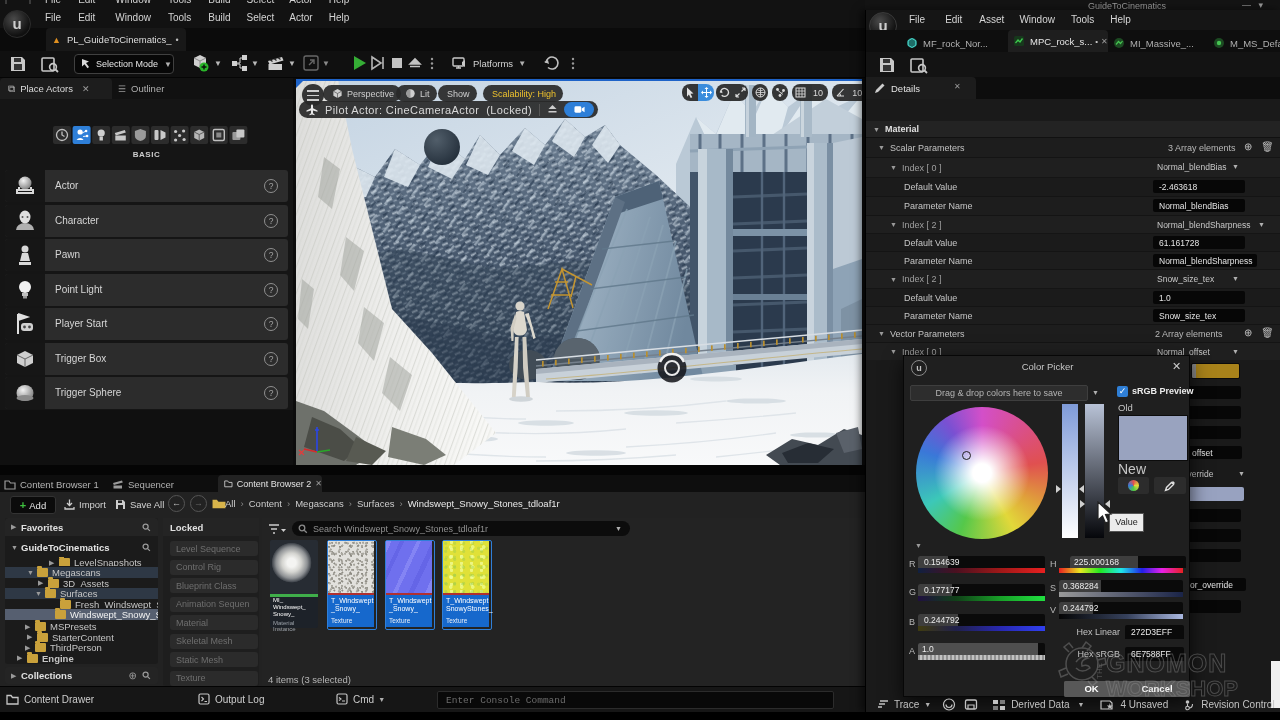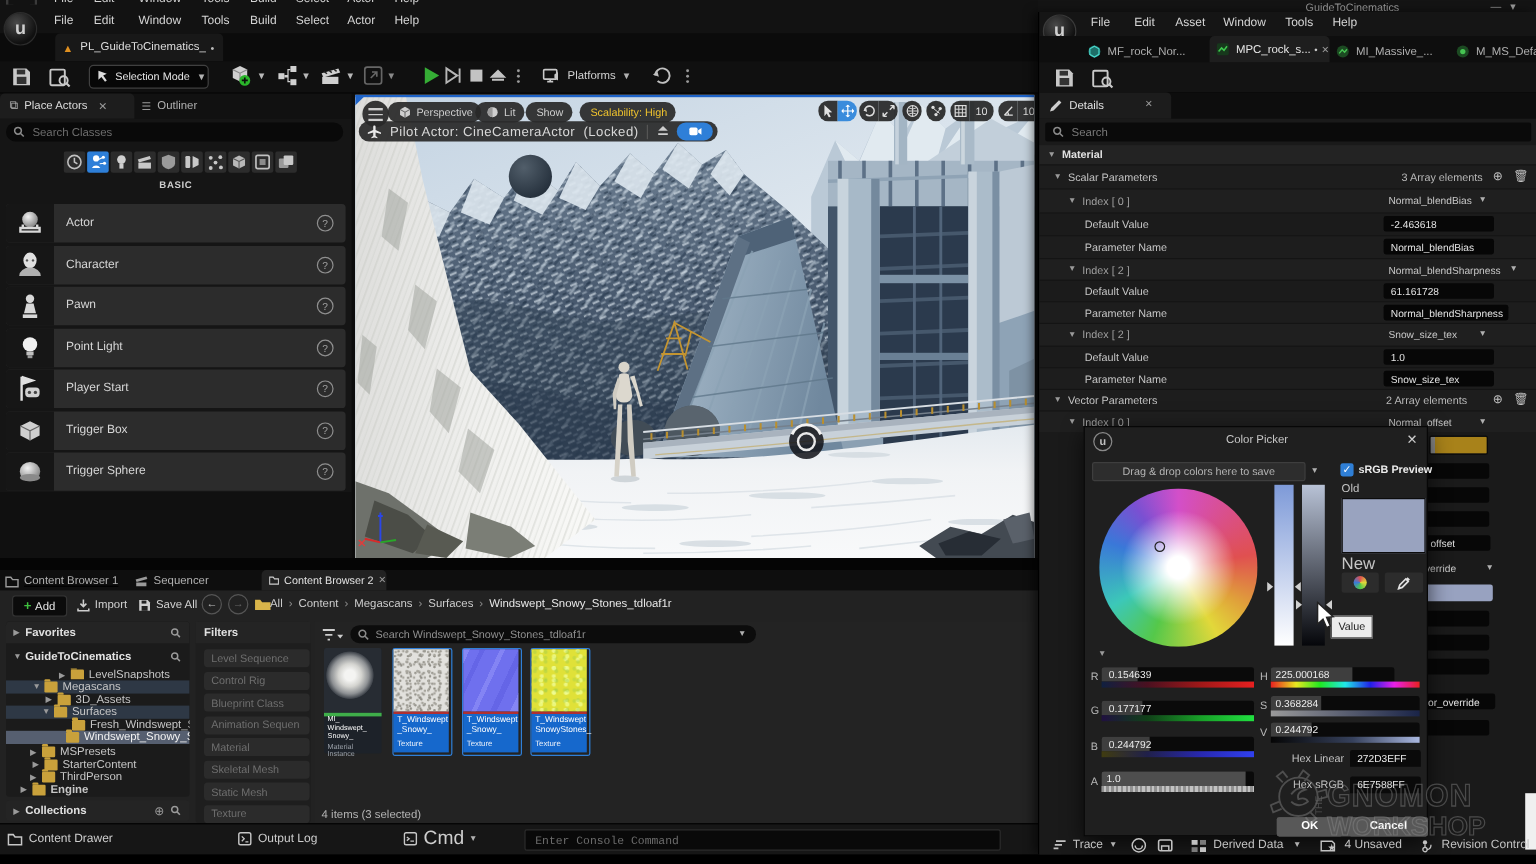--- a/index.html
+++ b/index.html
@@ -130,27 +130,20 @@
   <div class="abs" style="left:0;top:0;width:112px;height:21px;background:#1d1d1d;border-radius:4px 4px 0 0;display:flex;align-items:center;">
      <span style="color:#b8b8b8;font-size:10px;margin-left:8px;">⧉</span>
      <span style="color:#dcdcdc;font-size:9.5px;margin-left:5px;">Place Actors</span>
      <span style="color:#9a9a9a;font-size:9px;margin-left:9px;">✕</span>
   </div>
   <div class="abs" style="left:118px;top:0;width:80px;height:21px;display:flex;align-items:center;">
      <span style="color:#9a9a9a;font-size:9px;">☰</span>
      <span style="color:#b0b0b0;font-size:9.5px;margin-left:5px;">Outliner</span>
   </div>
   <div class="abs" style="left:0;top:21px;width:293px;height:367px;background:#151515;"></div>
-  <div class="abs" style="left:5px;top:24px;width:281px;height:16px;background:#090909;border-radius:8px;display:flex;align-items:center;">
-     <svg width="10" height="10" viewBox="0 0 10 10" style="margin-left:6px;flex:none;">
-        <circle cx="4" cy="4" r="2.8" fill="none" stroke="#8a8a8a" stroke-width="1.3"></circle>
-        <line x1="6.2" y1="6.2" x2="8.8" y2="8.8" stroke="#8a8a8a" stroke-width="1.3"></line>
-      </svg>
-     <span style="color:#6e6e6e;font-size:9.5px;margin-left:6px;">Search Classes</span>
-  </div>
   <div id="pa-icons">
     <svg class="abs" style="left:53px;top:48px;" width="195" height="20" viewBox="0 0 195 20">
       <g>
           <rect x="0" y="0" width="18" height="18" rx="2" fill="#2c2c2c"></rect>
           <circle cx="9" cy="9" r="5.5" fill="none" stroke="#c0c0c0" stroke-width="1.3"></circle>
           <path d="M9 5.5 v3.5 l2.5 1.5" stroke="#c0c0c0" stroke-width="1.3" fill="none"></path>
         </g>
       <g transform="translate(19.6,0)">
           <rect x="0" y="0" width="18" height="18" rx="2" fill="#2e7fd8"></rect>
           <circle cx="7.5" cy="6" r="2.6" fill="#fff"></circle>
@@ -779,21 +772,21 @@
       <span style="margin:0 7px 0 5px;display:flex;">
         <svg width="9" height="9" viewBox="0 0 10 10" style="flex:none;">
           <circle cx="4" cy="4" r="2.8" fill="none" stroke="#9a9a9a" stroke-width="1.4"></circle>
           <line x1="6.2" y1="6.2" x2="8.8" y2="8.8" stroke="#9a9a9a" stroke-width="1.4"></line>
         </svg>
       </span>
   </div>
 
   <div class="abs" style="left:163px;top:43px;width:96px;height:168px;background:#1e1e1e;border-radius:3px;">
     <div class="abs" style="left:0;top:0;width:96px;height:18px;background:#242424;display:flex;align-items:center;">
-      <span style="color:#e0e0e0;font-size:9.5px;font-weight:bold;margin-left:7px;">Filters</span>
+      <span style="color:#e0e0e0;font-size:9.5px;font-weight:bold;margin-left:7px;">Locked</span>
     </div>
     <div class="fbtn" style="top:23px;">Level Sequence</div>
     <div class="fbtn" style="top:41.5px;">Control Rig</div>
     <div class="fbtn" style="top:60px;">Blueprint Class</div>
     <div class="fbtn" style="top:78.5px;">Animation Sequen</div>
     <div class="fbtn" style="top:97px;">Material</div>
     <div class="fbtn" style="top:115.5px;">Skeletal Mesh</div>
     <div class="fbtn" style="top:134px;">Static Mesh</div>
     <div class="fbtn" style="top:152.5px;">Texture</div>
   </div>
@@ -877,21 +870,21 @@
         <rect x="1" y="1" width="10" height="10" rx="1.5" fill="none" stroke="#c6c6c6" stroke-width="1.2"></rect>
         <path d="M3.5 4 l2 2 -2 2 M6.5 8.5 h2.5" stroke="#c6c6c6" stroke-width="1.1" fill="none"></path>
       </svg>
     <span style="color:#cdcdcd;font-size:10px;margin-left:5px;">Output Log</span>
   </div>
   <div class="abs" style="left:336px;top:690px;height:18px;display:flex;align-items:center;">
     <svg width="12" height="12" viewBox="0 0 12 12">
         <rect x="1" y="1" width="10" height="10" rx="1.5" fill="none" stroke="#c6c6c6" stroke-width="1.2"></rect>
         <path d="M3 4.5 l2 1.5 -2 1.5 M6 8 h3" stroke="#c6c6c6" stroke-width="1.1" fill="none"></path>
       </svg>
-    <span style="color:#cdcdcd;font-size:16px;margin-left:5px;">Cmd</span>
+    <span style="color:#cdcdcd;font-size:10px;margin-left:5px;">Cmd</span>
     <span class="chev" style="margin-left:4px;font-size:7px;">▼</span>
   </div>
   <div class="abs" style="left:437px;top:691px;width:395px;height:16px;background:#090909;border:1px solid #2c2c2c;border-radius:2px;display:flex;align-items:center;">
     <span style="color:#6c6c6c;font-size:9.5px;font-family:'Liberation Mono',monospace;margin-left:8px;">Enter Console Command</span>
   </div>
   <div class="abs" style="left:877px;top:698px;height:13px;display:flex;align-items:center;color:#c2c2c2;font-size:10px;z-index:60;white-space:nowrap;width:396px;" id="rstat">
     <svg width="13" height="11" viewBox="0 0 13 11">
         <path d="M1 8 h4 M2 5 h6 M3 2 h8" stroke="#c2c2c2" stroke-width="1.4"></path>
       </svg>
     <span style="margin-left:4px;">Trace</span>
@@ -986,27 +979,20 @@
   <div class="abs" style="left:0;top:67px;width:415px;height:22px;background:#0d0d0d;"></div>
   <div class="abs" style="left:0;top:67px;width:110px;height:22px;background:#1c1c1c;border-radius:0 4px 0 0;display:flex;align-items:center;">
     <svg width="11" height="11" viewBox="0 0 11 11" style="margin-left:8px;">
         <path d="M1 10 l1 -3 6.5 -6.5 2 2 L4 9 z" fill="#cdcdcd"></path>
       </svg>
     <span style="color:#e2e2e2;font-size:9.5px;margin-left:6px;">Details</span>
   </div>
   <span class="abs" style="left:88px;top:72px;color:#9a9a9a;font-size:8px;">✕</span>
   <div class="abs" style="left:0;top:89px;width:415px;height:623px;background:#1a1a1a;"></div>
 
-  <div class="abs" style="left:5px;top:92px;width:405px;height:16px;background:#0a0a0a;border-radius:2px;display:flex;align-items:center;">
-    <svg width="10" height="10" viewBox="0 0 10 10" style="margin-left:6px;flex:none;">
-        <circle cx="4" cy="4" r="2.8" fill="none" stroke="#8a8a8a" stroke-width="1.3"></circle>
-        <line x1="6.2" y1="6.2" x2="8.8" y2="8.8" stroke="#8a8a8a" stroke-width="1.3"></line>
-      </svg>
-    <span style="color:#7a7a7a;font-size:9.5px;margin-left:6px;">Search</span>
-  </div>
   <div id="det-rows">
     <style>
       .drow{position:absolute;left:0;width:415px;display:flex;align-items:center;}
       .dlab{color:#c2c2c2;font-size:9px;}
       .dtri{color:#9a9a9a;font-size:7px;margin-right:5px;}
       .dval{position:absolute;height:13px;background:#070707;border-radius:2px;color:#e4e4e4;font-size:8.5px;display:flex;align-items:center;padding-left:6px;}
       .ddrop{position:absolute;color:#c8c8c8;font-size:8.5px;display:flex;align-items:center;}
       .dico{color:#c0c0c0;font-size:10px;}
     </style>
     <div class="drow" style="top:111px;height:16px;background:#232323;border-bottom:1px solid #111;">
@@ -1153,21 +1139,21 @@
       <span style="margin-left:-34px;">0.244792</span>
     </div>
   <div class="cbar" style="left:14px;top:270px;width:127px;background:linear-gradient(90deg,#403c10,#20204a 30%,#2828b0 65%,#3040f0);"></div>
   <div class="crow-l" style="left:5px;top:290px;">A</div>
   <div class="cbox" style="left:14px;top:287px;width:127px;">
       <div style="width:120px;height:12px;background:#4e4e4e;border-radius:2px 0 0 0;"></div>
       <span style="margin-left:-116px;">1.0</span>
     </div>
   <div class="cbar" style="left:14px;top:299px;width:127px;background:repeating-linear-gradient(90deg,#909090 0 2px,#c2c2c2 2px 4px);"></div>
   <div class="crow-l" style="left:146px;top:203px;">H</div>
-  <div class="cbox" style="left:155px;top:200px;width:103px;">
+  <div class="cbox" style="left:166px;top:200px;width:116px;">
       <div style="width:68px;height:12px;background:#3e3e3e;border-radius:2px 0 0 0;"></div>
       <span style="margin-left:-64px;">225.000168</span>
     </div>
   <div class="cbar" style="left:155px;top:212px;width:124px;background:linear-gradient(90deg,#e82020,#e8e820 17%,#20e820 33%,#20e8e8 50%,#2020e8 67%,#e820e8 83%,#e82020);"></div>
   <div class="crow-l" style="left:146px;top:227px;">S</div>
   <div class="cbox" style="left:155px;top:224px;width:124px;">
       <div style="width:42px;height:12px;background:#3e3e3e;border-radius:2px 0 0 0;"></div>
       <span style="margin-left:-38px;">0.368284</span>
     </div>
   <div class="cbar" style="left:155px;top:236px;width:124px;background:linear-gradient(90deg,#9a9a9a,#1a2448);"></div>

